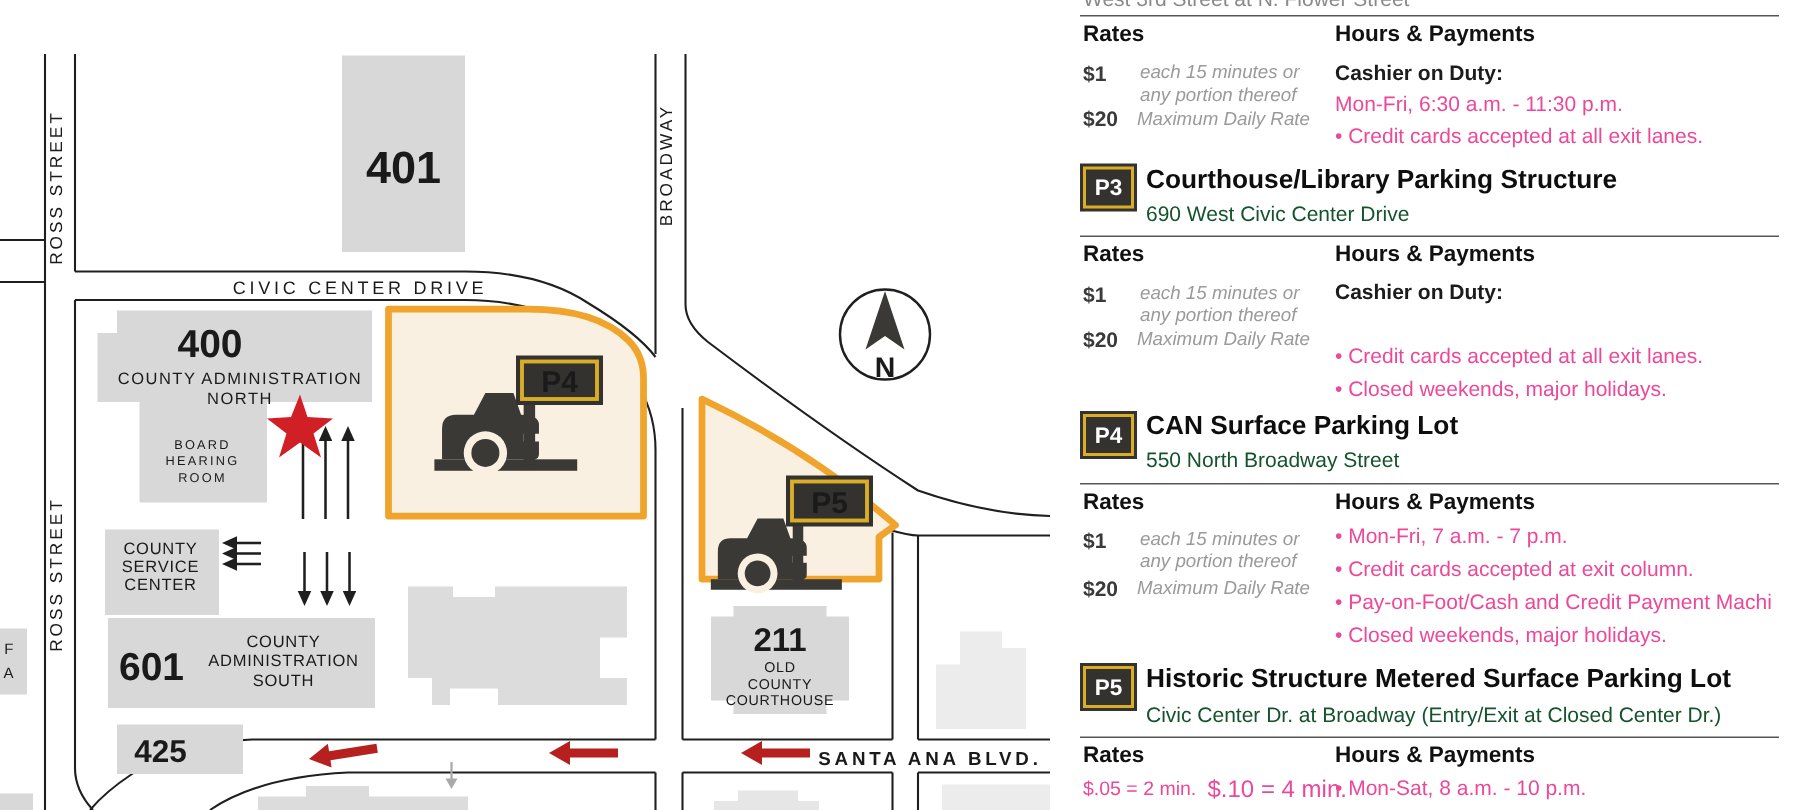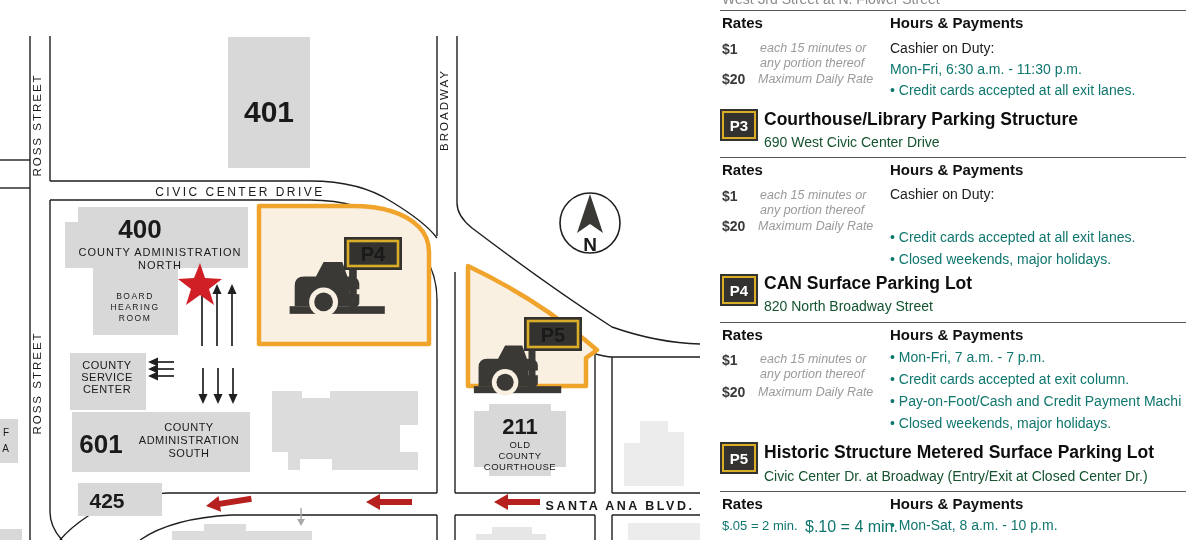--- a/index.html
+++ b/index.html
@@ -10,22 +10,22 @@
   svg text{font-family:"Liberation Sans",sans-serif;fill:#1a1a1a;}
   svg text.b{font-weight:bold;}
   
   .panel{position:absolute;left:700px;top:0;width:500px;height:540px;overflow:hidden;background:#fff;}
   .panel *{position:absolute;white-space:nowrap;}
   .cut-top{top:-9px;left:22px;font-size:14px;color:#8a8a8a;}
   .rule{left:20px;width:466px;height:0;border-top:1.3px solid #55565a;}
   .ph{font-weight:bold;font-size:15px;color:#111;}
   .amt{font-weight:bold;font-size:14px;color:#3a3a3a;}
   .desc{font-style:italic;font-size:12.5px;color:#9a9a9a;}
-  .rtext{font-size:14px;color:#0f766e;}
-  .rbold{font-weight:normal;font-size:14px;color:#1c1c1c;}
+  .rtext{font-size:14px;color:#ec4899;}
+  .rbold{font-weight:bold;font-size:14px;color:#1c1c1c;}
   .title{font-weight:bold;font-size:17.5px;color:#0e0e0e;}
   .addr{font-size:14px;color:#14532d;}
   .badge{width:30px;height:24px;background:#33322e;border:2px solid #d9ad27;
          box-shadow:0 0 0 2px #33322e;display:flex;align-items:center;justify-content:center;
          color:#fff;font-weight:bold;font-size:15px;}
 </style>
 </head>
 <body>
 
 <div class="screen">
@@ -207,21 +207,21 @@
     <div class="desc" style="left:60px;top:188px">each 15 minutes or</div>
     <div class="desc" style="left:60px;top:203px">any portion thereof</div>
     <div class="amt" style="left:22px;top:218px">$20</div>
     <div class="desc" style="left:58px;top:219px">Maximum Daily Rate</div>
     <div class="rbold" style="left:190px;top:186px">Cashier on Duty:</div>
     <div class="rtext" style="left:190px;top:229px">• Credit cards accepted at all exit lanes.</div>
     <div class="rtext" style="left:190px;top:251px">• Closed weekends, major holidays.</div>
 
     <div class="badge" style="left:22px;top:276px">P4</div>
     <div class="title" style="left:64px;top:273px">CAN Surface Parking Lot</div>
-    <div class="addr" style="left:64px;top:298px">820 North Broadway Street</div>
+    <div class="addr" style="left:64px;top:298px">550 North Broadway Street</div>
     <div class="rule" style="top:322px"></div>
     <div class="ph" style="left:22px;top:326px">Rates</div>
     <div class="ph" style="left:190px;top:326px">Hours &amp; Payments</div>
     <div class="amt" style="left:22px;top:352px">$1</div>
     <div class="desc" style="left:60px;top:352px">each 15 minutes or</div>
     <div class="desc" style="left:60px;top:367px">any portion thereof</div>
     <div class="amt" style="left:22px;top:384px">$20</div>
     <div class="desc" style="left:58px;top:385px">Maximum Daily Rate</div>
     <div class="rtext" style="left:190px;top:349px">• Mon-Fri, 7 a.m. - 7 p.m.</div>
     <div class="rtext" style="left:190px;top:393px">• Pay-on-Foot/Cash and Credit Payment Machi</div>

